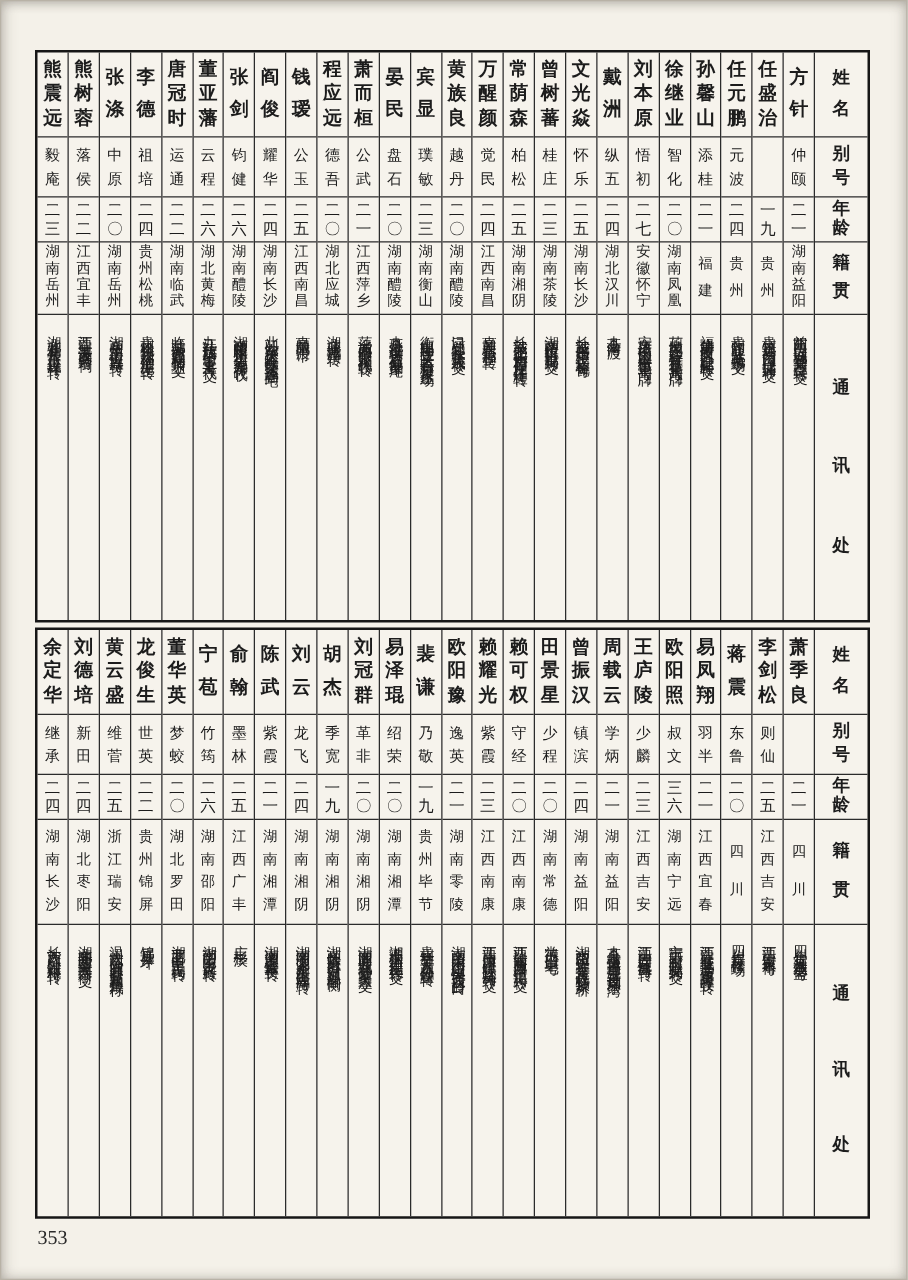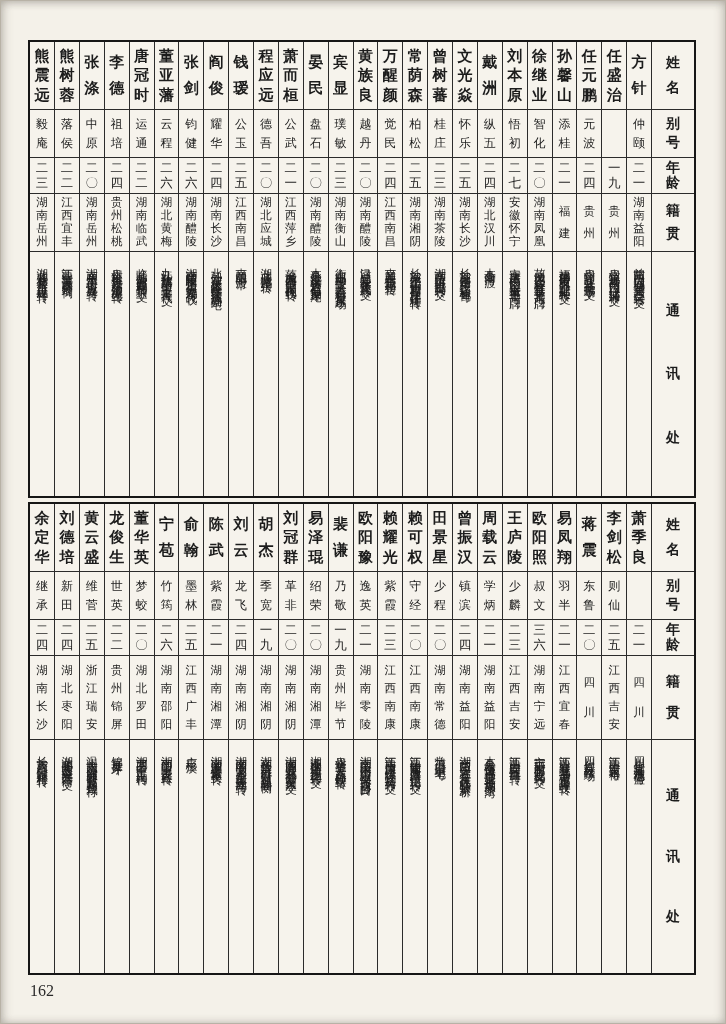--- a/index.html
+++ b/index.html
@@ -1698,14 +1698,14 @@
             <span>长</span>
             <span>沙</span>
           </div>
         </div>
         <div class="cell addr">
           <div class="addr-text">长沙大西门外镇泰粮行转</div>
         </div>
       </div>
     </div>
 
-  <div class="page-number">162</div>
+  <div class="page-number">353</div>
 </div>
 
 </body></html>

